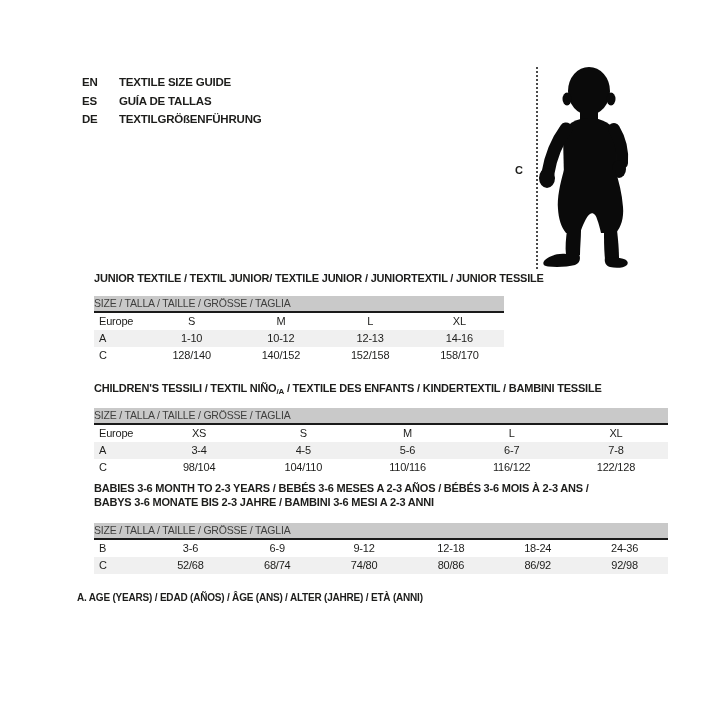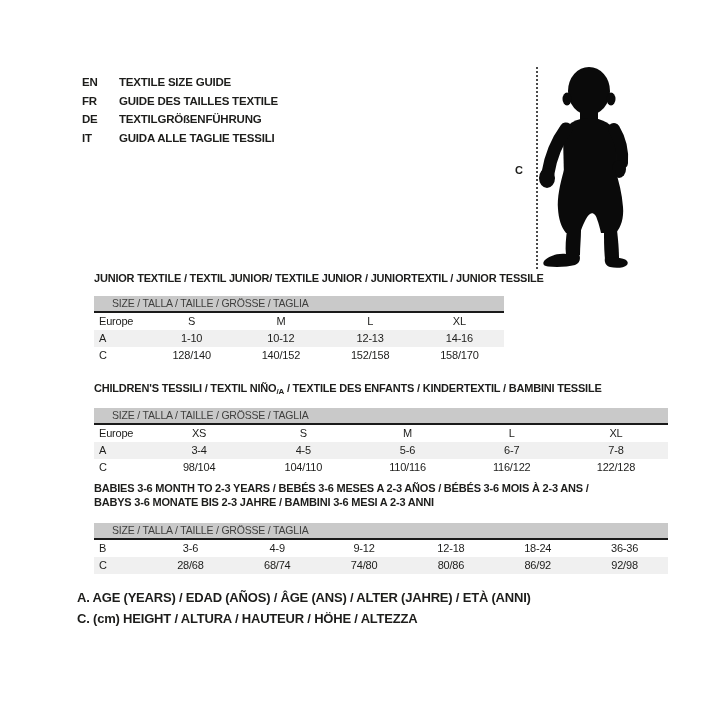--- a/index.html
+++ b/index.html
@@ -24,51 +24,47 @@
 
   
   .tbl { position:absolute; left:94px; }
   .tbl-1 { top:271px; width:410px; }
   .tbl-2 { top:381px; width:574px; }
   .tbl-3 { top:481px; width:574px; }
   .t-title { font-size:11px; font-weight:bold; line-height:14px; white-space:nowrap; }
   .t-sub { font-size:8px; vertical-align:-2px; }
   .gap-1 { margin-top:11px; } .gap-2 { margin-top:9px; } .gap-3 { margin-top:14px; }
   .size-bar { background:#c9c9c9; border-bottom:2px solid #1a1a1a; height:17px;
-              line-height:15px; font-size:10.5px; color:#3f3f3e; padding-left:18px; }
+              line-height:15px; font-size:10.5px; color:#3f3f3e; padding-left:0; }
   .trow { display:flex; height:17px; line-height:17px; font-size:11px; }
   .trow.alt { background:#f0f0f0; }
   .trow .lbl { width:53px; padding-left:5px; }
   .trow .c { flex:1; text-align:center; }
 
   
   .footnotes { position:absolute; left:77px; top:591px; }
-  .fn { font-size:13px; font-weight:bold; line-height:13px; margin-bottom:8px; white-space:nowrap; }
+  .fn { font-size:10px; font-weight:bold; line-height:13px; margin-bottom:8px; white-space:nowrap; }
 </style>
 </head>
 <body>
 
 <div class="canvas">
 
   <div class="lang-block">
     <div class="lang-row">
       <span>EN</span>
       <span>TEXTILE SIZE GUIDE</span>
     </div>
     <div class="lang-row">
-      <span>FR</span>
-      <span>GUIDE DES TAILLES TEXTILE</span>
+      <span>ES</span>
+      <span>GUÍA DE TALLAS</span>
     </div>
     <div class="lang-row">
       <span>DE</span>
       <span>TEXTILGRÖßENFÜHRUNG</span>
-    </div>
-    <div class="lang-row">
-      <span>IT</span>
-      <span>GUIDA ALLE TAGLIE TESSILI</span>
     </div>
   </div>
 
   <div class="figure">
     <div class="dotted-line"></div>
     <span class="height-label">C</span>
     <svg class="toddler" width="130" height="215" viewBox="0 0 130 215" aria-hidden="true">
       <g fill="#0a0a0a" stroke="none">
         <ellipse cx="54" cy="35" rx="21" ry="24"></ellipse>
         <ellipse cx="32" cy="43" rx="4.5" ry="6.5"></ellipse>
@@ -145,35 +141,34 @@
     </div>
   </div>
 
   <div class="tbl tbl-3">
     <div class="t-title">BABIES 3-6 MONTH TO 2-3 YEARS / BEBÉS 3-6 MESES A 2-3 AÑOS / BÉBÉS 3-6 MOIS À 2-3 ANS /</div>
     <div class="t-title">BABYS 3-6 MONATE BIS 2-3 JAHRE / BAMBINI 3-6 MESI A 2-3 ANNI</div>
     <div class="size-bar gap-3">SIZE / TALLA / TAILLE / GRÖSSE / TAGLIA</div>
     <div class="trow">
       <span class="lbl">B</span>
       <span class="c">3-6</span>
-      <span class="c">4-9</span>
+      <span class="c">6-9</span>
       <span class="c">9-12</span>
       <span class="c">12-18</span>
       <span class="c">18-24</span>
-      <span class="c">36-36</span>
+      <span class="c">24-36</span>
     </div>
     <div class="trow alt">
       <span class="lbl">C</span>
-      <span class="c">28/68</span>
+      <span class="c">52/68</span>
       <span class="c">68/74</span>
       <span class="c">74/80</span>
       <span class="c">80/86</span>
       <span class="c">86/92</span>
       <span class="c">92/98</span>
     </div>
   </div>
 
   <div class="footnotes">
     <div class="fn">A. AGE (YEARS) / EDAD (AÑOS) / ÂGE (ANS) / ALTER (JAHRE) / ETÀ (ANNI)</div>
-    <div class="fn">C. (cm) HEIGHT / ALTURA / HAUTEUR / HÖHE / ALTEZZA</div>
   </div>
 
 </div>
 
 </body></html>

